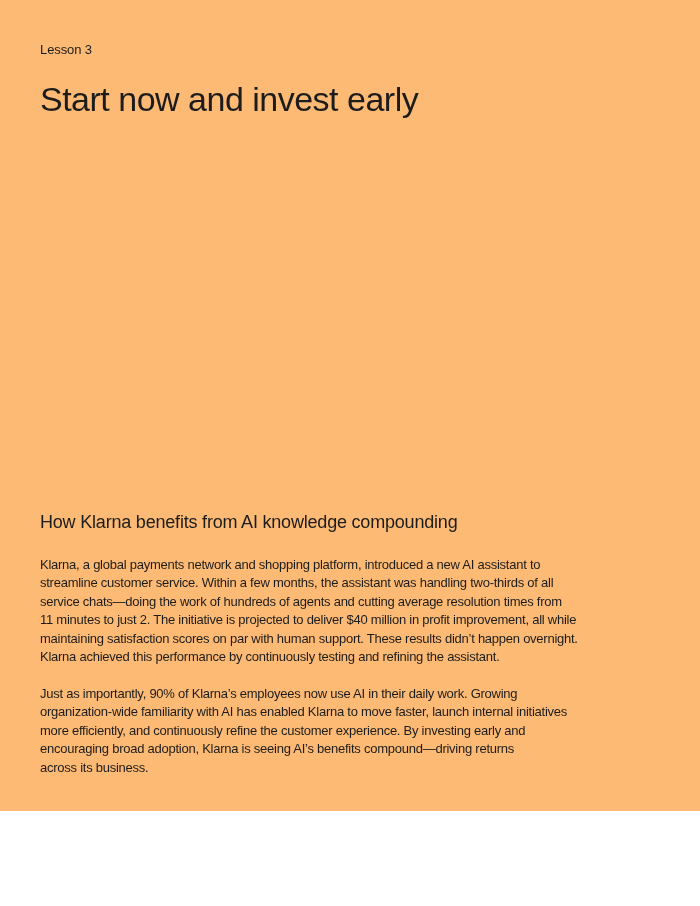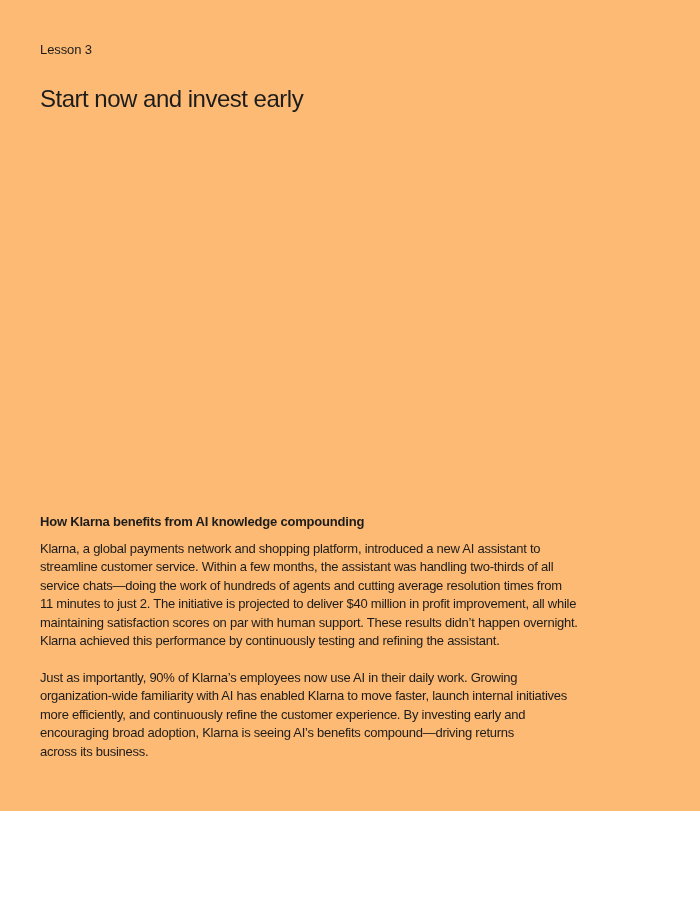--- a/index.html
+++ b/index.html
@@ -23,38 +23,38 @@
     font-size: 13px;
     line-height: 15px;
     letter-spacing: -0.1px;
     color: #1c1c1c;
   }
   .page-title {
     position: absolute;
     left: 40px;
     top: 83px;
     margin: 0;
-    font-size: 24px;
+    font-size: 34px;
     line-height: 32px;
     font-weight: 400;
     letter-spacing: -0.5px;
     color: #1c1c1c;
     white-space: pre;
   }
   .body-section {
     position: absolute;
     left: 40px;
     top: 513px;
     width: 640px;
   }
   .section-heading {
-    margin: 0 0 8px 0;
-    font-size: 13px;
+    margin: 0 0 24px 0;
+    font-size: 18px;
     line-height: 18.5px;
-    font-weight: 700;
+    font-weight: 400;
     letter-spacing: -0.2px;
     color: #1c1c1c;
   }
   .paragraph {
     margin: 0 0 18px 0;
     font-size: 13px;
     line-height: 18.5px;
     font-weight: 400;
     letter-spacing: -0.25px;
     color: #1c1c1c;

